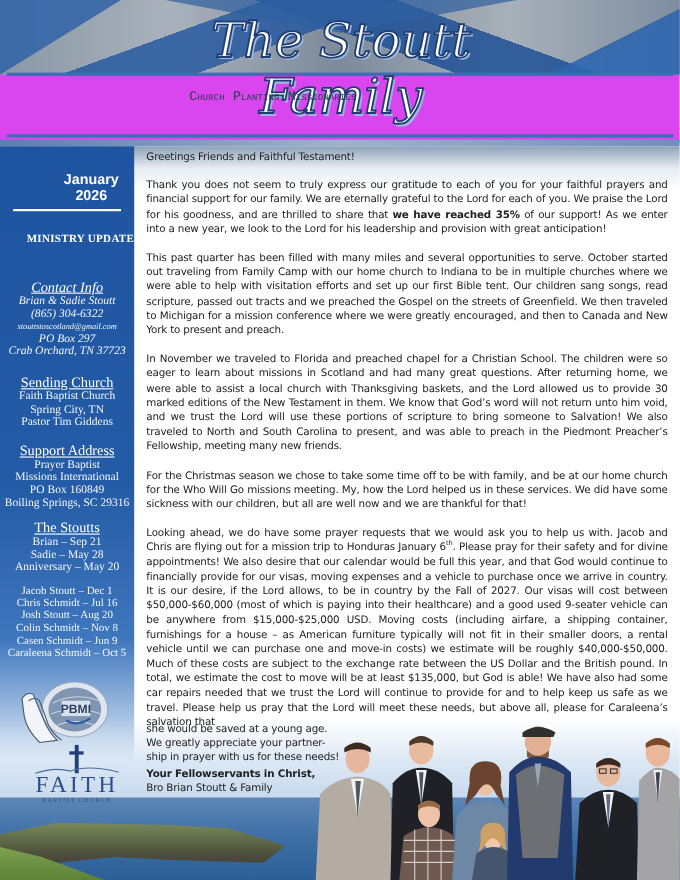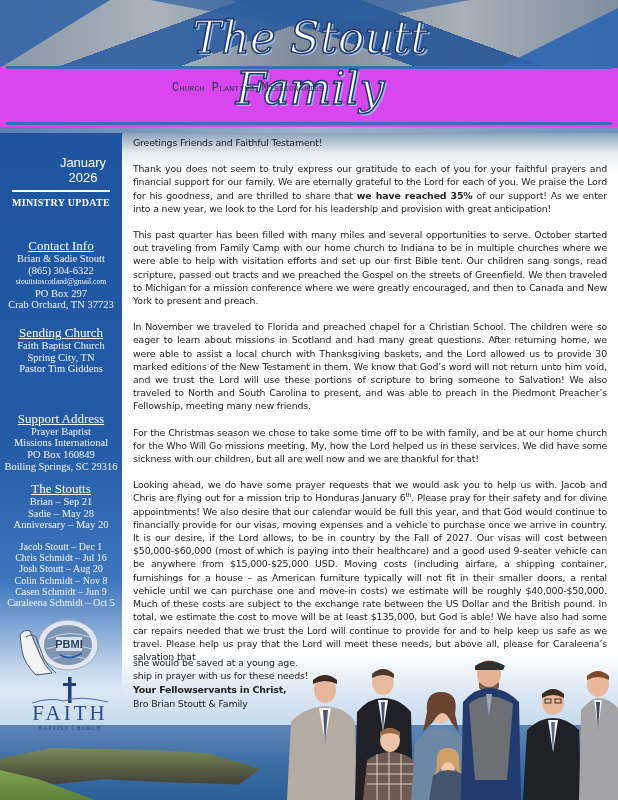--- a/index.html
+++ b/index.html
@@ -76,27 +76,27 @@
     clip-path: polygon(0 0, 40% 30%, 100% 100%, 0 100%);
   }
 
   
   .sidebar {
     position: absolute; left: 0; top: 133px; width: 122px; height: 560px;
     background: linear-gradient(180deg, #1f55a0 0%, #245ba6 55%, #3f77bd 80%, #a9c4e4 93%, rgba(200,216,236,0) 100%);
     color: #ffffff; text-align: center;
   }
   .sb-month {
-    margin-top: 22px; font-family: "Liberation Sans", sans-serif; font-weight: normal;
+    margin-top: 22px; font-family: "Liberation Sans", sans-serif; font-weight: bold;
     font-size: 13px; color: #ffffff; padding-left: 44px;
   }
   .sb-hr { margin: 5px auto 0 auto; width: 98px; height: 2px; background: #ffffff; }
   .sb-update {
-    margin-top: 5px; font-family: "Liberation Serif", serif; font-weight: bold;
-    font-size: 10px; letter-spacing: .3px; color: #ffffff;
+    margin-top: 20px; font-family: "Liberation Serif", serif; font-weight: bold;
+    font-size: 10px; letter-spacing: .3px; color: #ffffff; text-align: right;
   }
   .sb-section { margin-top: 14px; font-family: "Liberation Serif", serif; }
   .sb-head {
     font-size: 13px; text-decoration: underline; color: #ffffff; line-height: 15px;
   }
   .sb-line { font-size: 10.5px; line-height: 11.6px; color: #f2f6fb; }
   .sb-line.small { font-size: 7.6px; }
   .sb-bdays { margin-top: 10px; font-family: "Liberation Serif", serif; }
   .sb-bdays .sb-line { font-size: 10px; line-height: 11.2px; }
 
@@ -158,37 +158,37 @@
 <div class="body-bg"></div>
 <div class="sea"></div>
 <div class="cliff"></div>
 <div class="grass"></div>
 
 <div class="sidebar">
   <div class="sb-month">January 2026</div>
   <div class="sb-hr"></div>
   <div class="sb-update">MINISTRY UPDATE</div>
 
-  <div class="sb-section" style="margin-top:30px;">
+  <div class="sb-section" style="margin-top:30px;font-style:italic;">
     <div class="sb-head">Contact Info</div>
     <div class="sb-line">Brian &amp; Sadie Stoutt</div>
     <div class="sb-line">(865) 304-6322</div>
     <div class="sb-line small">stouttstoscotland@gmail.com</div>
     <div class="sb-line">PO Box 297</div>
     <div class="sb-line">Crab Orchard, TN 37723</div>
   </div>
 
   <div class="sb-section">
     <div class="sb-head">Sending Church</div>
     <div class="sb-line">Faith Baptist Church</div>
     <div class="sb-line">Spring City, TN</div>
     <div class="sb-line">Pastor Tim Giddens</div>
   </div>
 
-  <div class="sb-section" style="margin-top:36px;">
+  <div class="sb-section" style="margin-top:12px;">
     <div class="sb-head">Support Address</div>
     <div class="sb-line">Prayer Baptist</div>
     <div class="sb-line">Missions International</div>
     <div class="sb-line">PO Box 160849</div>
     <div class="sb-line">Boiling Springs, SC 29316</div>
   </div>
 
   <div class="sb-section" style="margin-top:9px;">
     <div class="sb-head">The Stoutts</div>
     <div class="sb-line">Brian – Sep 21</div>
@@ -233,20 +233,21 @@
   <p class="greet">Greetings Friends and Faithful Testament!</p>
   <p><span>Thank you does not seem to truly express our gratitude to each of you for your faithful prayers and financial support for our family. We are eternally grateful to the Lord for each of you. We praise the Lord for his goodness, and are thrilled to share that </span><b>we have reached 35%</b><span> of our support! As we enter into a new year, we look to the Lord for his leadership and provision with great anticipation!</span></p>
   <p>This past quarter has been filled with many miles and several opportunities to serve. October started out traveling from Family Camp with our home church to Indiana to be in multiple churches where we were able to help with visitation efforts and set up our first Bible tent. Our children sang songs, read scripture, passed out tracts and we preached the Gospel on the streets of Greenfield. We then traveled to Michigan for a mission conference where we were greatly encouraged, and then to Canada and New York to present and preach.</p>
   <p>In November we traveled to Florida and preached chapel for a Christian School. The children were so eager to learn about missions in Scotland and had many great questions. After returning home, we were able to assist a local church with Thanksgiving baskets, and the Lord allowed us to provide 30 marked editions of the New Testament in them. We know that God’s word will not return unto him void, and we trust the Lord will use these portions of scripture to bring someone to Salvation! We also traveled to North and South Carolina to present, and was able to preach in the Piedmont Preacher’s Fellowship, meeting many new friends.</p>
   <p>For the Christmas season we chose to take some time off to be with family, and be at our home church for the Who Will Go missions meeting. My, how the Lord helped us in these services. We did have some sickness with our children, but all are well now and we are thankful for that!</p>
   <p style="margin-bottom:0;"><span>Looking ahead, we do have some prayer requests that we would ask you to help us with. Jacob and Chris are flying out for a mission trip to Honduras January 6</span><sup>th</sup><span>. Please pray for their safety and for divine appointments! We also desire that our calendar would be full this year, and that God would continue to financially provide for our visas, moving expenses and a vehicle to purchase once we arrive in country. It is our desire, if the Lord allows, to be in country by the Fall of 2027. Our visas will cost between $50,000-$60,000 (most of which is paying into their healthcare) and a good used 9-seater vehicle can be anywhere from $15,000-$25,000 USD. Moving costs (including airfare, a shipping container, furnishings for a house – as American furniture typically will not fit in their smaller doors, a rental vehicle until we can purchase one and move-in costs) we estimate will be roughly $40,000-$50,000. Much of these costs are subject to the exchange rate between the US Dollar and the British pound. In total, we estimate the cost to move will be at least $135,000, but God is able! We have also had some car repairs needed that we trust the Lord will continue to provide for and to help keep us safe as we travel. Please help us pray that the Lord will meet these needs, but above all, please for Caraleena’s salvation that</span></p>
 </div>
 
 <div class="closing">
   <div>she would be saved at a young age.</div>
+  <div>We greatly appreciate your partner-</div>
   <div>ship in prayer with us for these needs!</div>
   <div class="sign">Your Fellowservants in Christ,</div>
   <div>Bro Brian Stoutt &amp; Family</div>
 </div>
 
 <div class="photo">
   <svg width="335" height="148" viewBox="0 0 335 148">
 
     <ellipse cx="42" cy="38" rx="11" ry="13" fill="#e6b79c"></ellipse>
     <path d="M30 28 Q42 18 54 28 L54 32 Q42 26 30 32 Z" fill="#3a2a22"></path>

